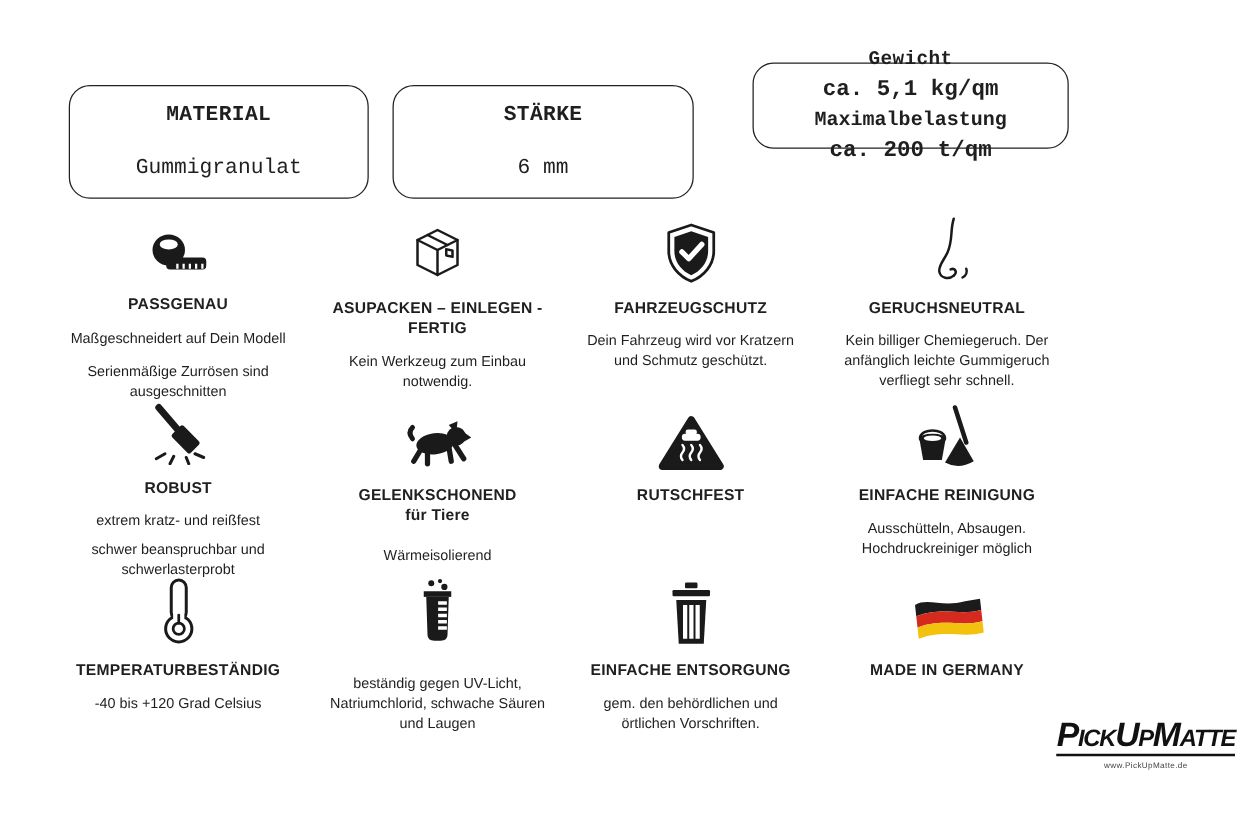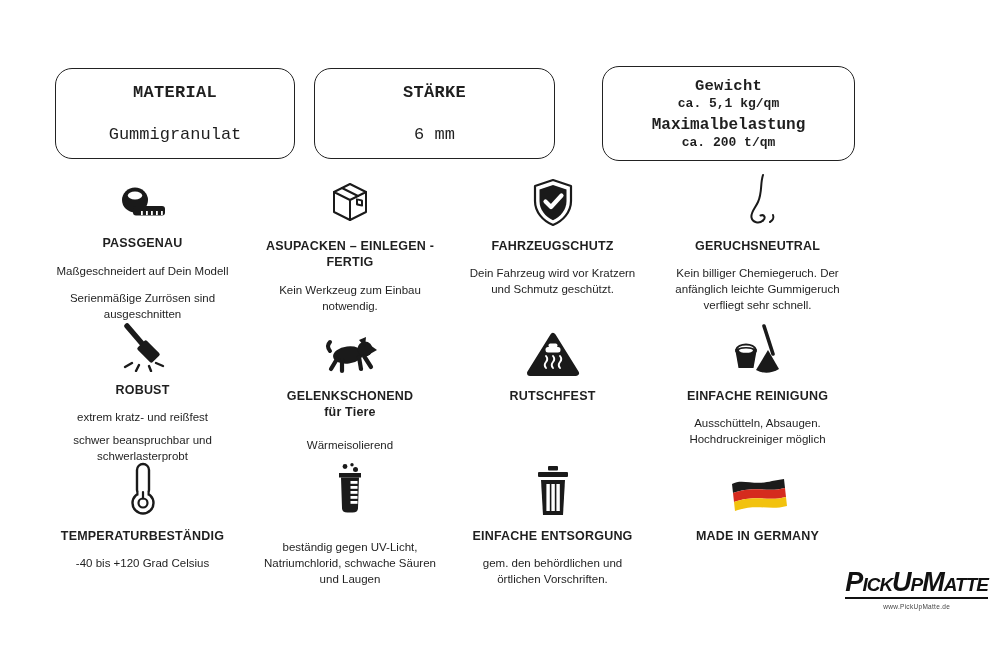--- a/index.html
+++ b/index.html
@@ -21,24 +21,24 @@
     background:#fff;
     display:flex;
     flex-direction:column;
     align-items:center;
     justify-content:center;
     text-align:center;
     font-family:Liberation Mono, monospace;
   }
   #box-material { left:55px;  width:240px; }
   #box-staerke  { left:314px; width:241px; }
-  #box-gewicht  { left:602px; top:66px; width:253px; height:95px; }
+  #box-gewicht  { left:602px; top:50px; width:253px; height:69px; }
   .spec-title { font-size:17px; font-weight:700; letter-spacing:0.3px; }
   .spec-value { font-size:17px; font-weight:400; margin-top:23px; }
-  .spec-small { font-size:13px; font-weight:600; margin-top:1px; }
+  .spec-small { font-size:18px; font-weight:600; margin-top:6px; }
   .spec-title2 { font-size:16px; font-weight:700; margin-top:5px; }
   
   .features {
     position:absolute;
     left:40px; top:172px;
     width:825px;
     display:grid;
     grid-template-columns:205px 210px 195px 215px;
     grid-template-rows:150px 140px 152px;
   }
@@ -68,21 +68,21 @@
     margin-top:11px;
     white-space:pre-line;
   }
   .p-strong { font-weight:400; margin-top:16px; }
   svg .st { stroke:#1a1a1a; fill:none; stroke-linecap:round; stroke-linejoin:round; }
   svg .fl { fill:#1a1a1a; }
   
   .logo {
     position:absolute;
     right:12px;
-    bottom:45px;
+    bottom:39px;
     text-align:center;
   }
   .brand {
     font-weight:900;
     font-style:italic;
     letter-spacing:-1px;
     color:#111;
     border-bottom:2.5px solid #111;
     padding-bottom:1px;
     white-space:nowrap;

